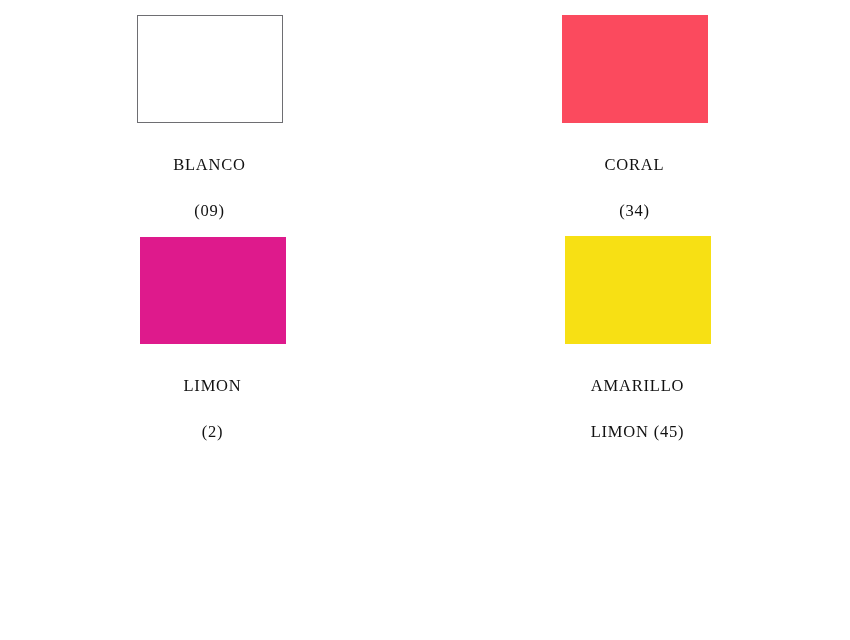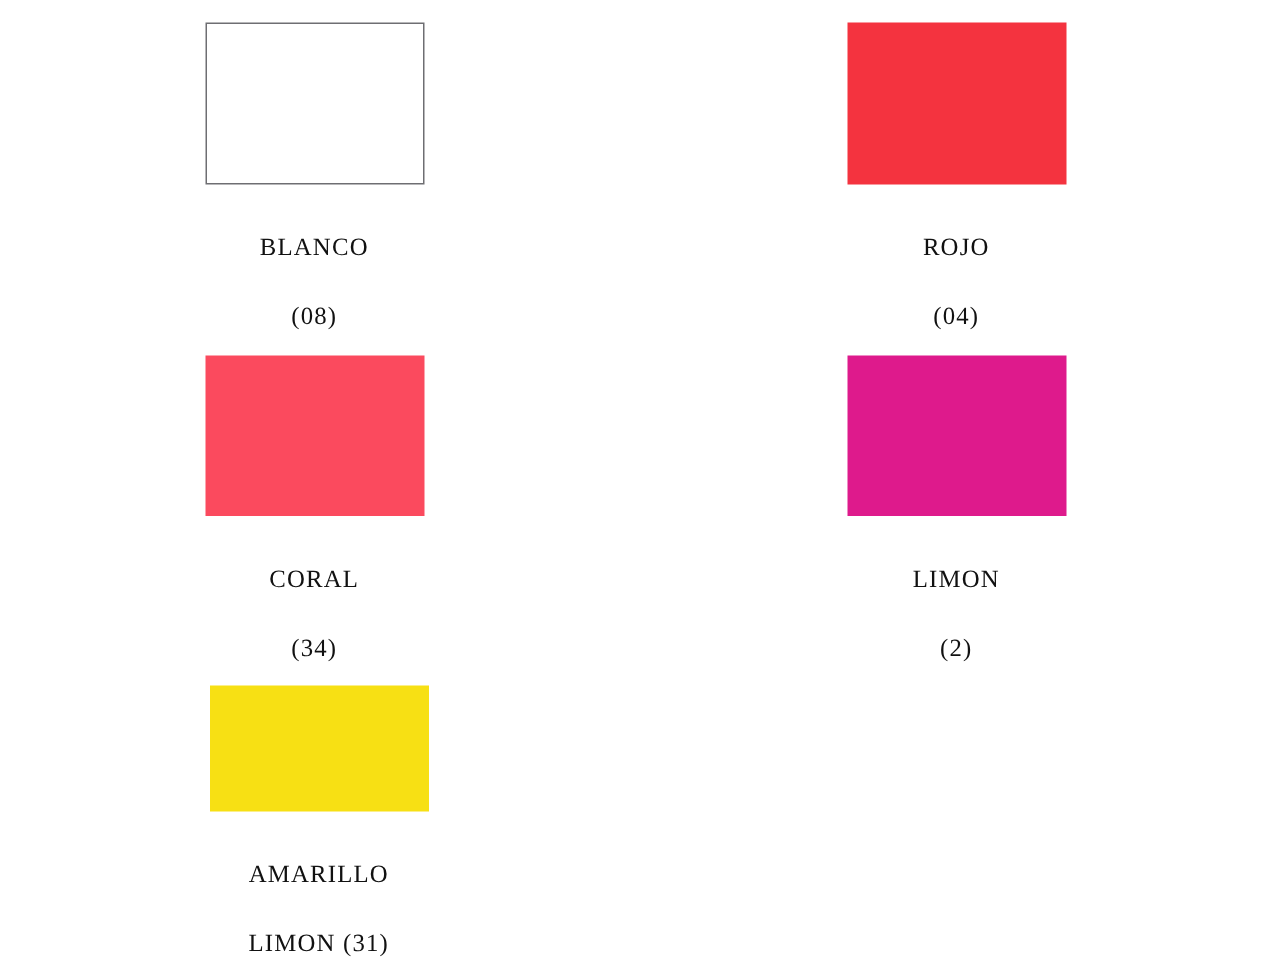--- a/index.html
+++ b/index.html
@@ -80,33 +80,24 @@
 
 <div id="swatch-sheet">
   <div class="swatch-grid">
 
     <div class="swatch-cell col-0 row-0">
       <div class="chip-wrap">
         <div class="chip outlined" style="background-color: rgb(255, 255, 255); border: 1px solid rgb(110, 110, 114);"></div>
       </div>
       <div class="swatch-label">
         <span>BLANCO</span><br>
-        <span>(08)</span>
+        <span>(09)</span>
       </div>
     </div>
 
-    <div class="swatch-cell col-1 row-0">
-      <div class="chip-wrap">
-        <div class="chip filled" style="background-color: rgb(244, 51, 63);"></div>
-      </div>
-      <div class="swatch-label">
-        <span>ROJO</span><br>
-        <span>(04)</span>
-      </div>
-    </div>
 
     <div class="swatch-cell col-0 row-1">
       <div class="chip-wrap">
         <div class="chip filled" style="background-color: rgb(251, 74, 94);"></div>
       </div>
       <div class="swatch-label">
         <span>CORAL</span><br>
         <span>(34)</span>
       </div>
     </div>
@@ -121,18 +112,18 @@
       </div>
     </div>
 
 
     <div class="swatch-cell col-1 row-2">
       <div class="chip-wrap">
         <div class="chip filled" style="background-color: rgb(247, 224, 20);"></div>
       </div>
       <div class="swatch-label">
         <span>AMARILLO</span><br>
-        <span>LIMON (31)</span>
+        <span>LIMON (45)</span>
       </div>
     </div>
 
   </div>
 </div>
 
 </body></html>

